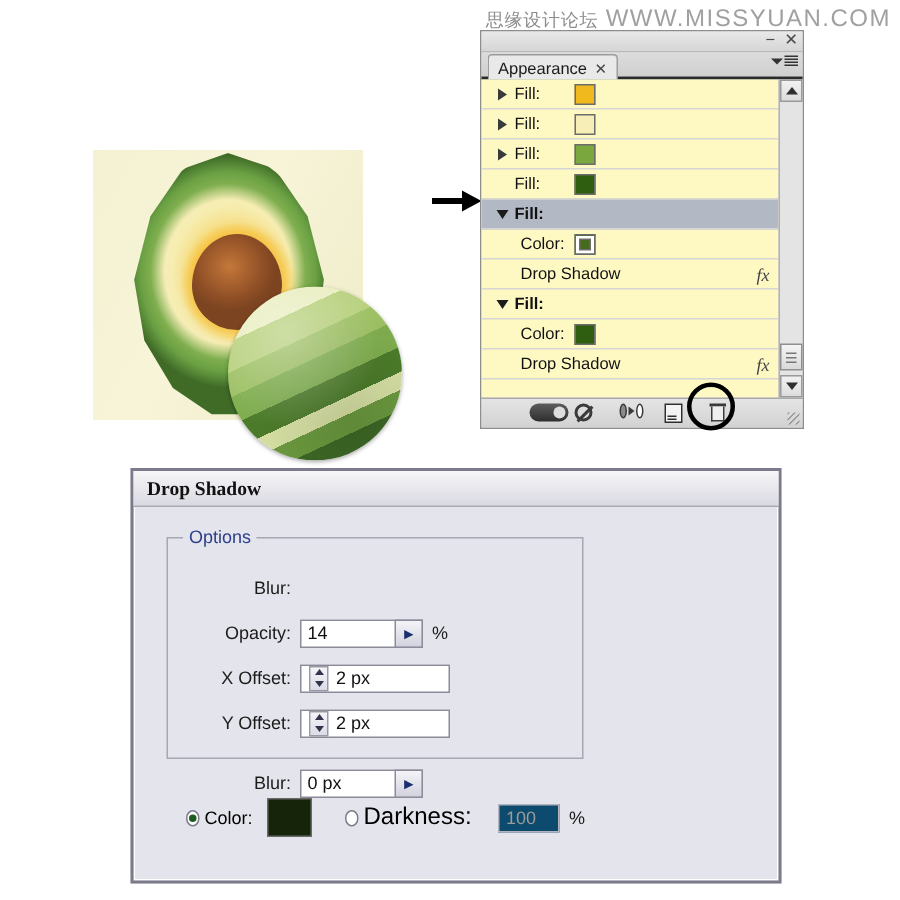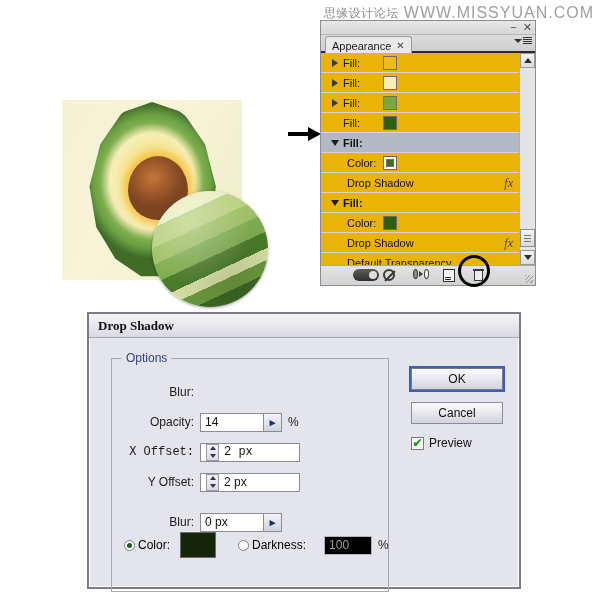--- a/index.html
+++ b/index.html
@@ -132,21 +132,21 @@
     display:flex; align-items:center; gap:1px; color:#333;
   }
   .panel-menu .tri{
     width:0;height:0;border-left:4px solid transparent;border-right:4px solid transparent;
     border-top:4px solid #333;
   }
   .panel-menu .lines{ display:flex; flex-direction:column; gap:1px; }
   .panel-menu .lines i{ display:block; width:9px; height:1px; background:#333; }
 
   .panel-body{ position:relative; height:212px; }
-  .rows{ position:absolute; left:0; top:0; right:16px; bottom:0; background:#eab308; }
+  .rows{ position:absolute; left:0; top:0; right:16px; bottom:0; background:#fef9c3; }
   .row{
     height:20px; display:flex; align-items:center;
     border-bottom:1px solid #d6d6d6;
     padding-left:8px; position:relative;
   }
   .row.sel{ background:#b3b9c4; }
   .row .disc{
     width:12px; margin-right:2px; display:flex; align-items:center; justify-content:center;
   }
   .tri-right{ width:0;height:0;border-top:4px solid transparent;border-bottom:4px solid transparent;border-left:6px solid #3a3a3a;}
@@ -225,42 +225,42 @@
     height:24px;
     background:linear-gradient(#f6f6f8,#d9d9e2);
     border-bottom:1px solid #a9a9b6;
     display:flex; align-items:center; padding-left:9px;
     font-size:13px; font-weight:bold; color:#111;
     font-family:"Liberation Serif", serif;
   }
   .dlg-body{ position:relative; height:251px; padding:12px; }
 
   .groupbox{
-    position:absolute; left:22px; top:20px; width:278px; height:234px;
+    position:absolute; left:22px; top:20px; width:278px; height:148px;
     border:1px solid #a6a6b4;
     background:transparent;
   }
   .groupbox > .gtitle{
     position:absolute; left:10px; top:-8px; background:#e4e4ec;
     padding:0 4px; font-size:12px; color:#2b3f8c;
   }
   .frow{
     position:absolute; left:0; width:278px; height:22px;
     display:flex; align-items:center;
   }
   .frow .flabel{
     width:88px; text-align:right; padding-right:6px;
     font-size:12px; color:#1b1b1b;
   }
   .inp{
     height:19px; background:#fff; border:1px solid #8b8b99;
     display:flex; align-items:center; font-size:12px; color:#111;
     padding:0 4px;
   }
-  .inp.gray{ background:#000000; color:#9b9b9b; border-color:#b4b4bf; }
+  .inp.gray{ background:#0c4a6e; color:#9b9b9b; border-color:#b4b4bf; }
   .combo{ width:82px; position:relative; padding-right:20px; }
   .combo .cbtn{
     position:absolute; right:-1px; top:-1px; width:19px; height:19px;
     background:linear-gradient(#f4f4f8,#d2d2de); border:1px solid #8b8b99;
     display:flex; align-items:center; justify-content:center;
   }
   .cbtn .cv{width:0;height:0;border-left:4px solid transparent;border-right:4px solid transparent;border-top:5px solid #1a2f6e;}
   .spin{
     width:13px; height:17px; margin-right:5px; margin-left:1px;
     display:flex; flex-direction:column;
@@ -403,23 +403,20 @@
           <span class="lbl b">Fill:</span>
         </div>
         <div class="row indent">
           <span class="lbl">Color:</span>
           <span class="sw" style="background: rgb(47, 94, 16);"></span>
         </div>
         <div class="row indent">
           <span class="lbl">Drop Shadow</span>
           <span class="fx">fx</span>
         </div>
-        <div class="row indent">
-          <span class="lbl">Default Transparency</span>
-        </div>
       </div>
 
     <div class="panel-scroll">
       <div class="sb-btn">
           <div class="sb-up"></div>
         </div>
       <div class="sb-thumb">
           <i></i>
         </div>
       <div class="sb-btn down">
@@ -474,21 +471,21 @@
 
       <div class="frow" style="top:52px;">
         <span class="flabel">Opacity:</span>
         <div class="inp" style="width:82px;position:relative;padding-right:20px;">
           <span>14</span>
           <span class="arrbtn">▸</span>
         </div>
         <span class="pct">%</span>
       </div>
 
-      <div class="frow" style="top:82px;font-family:Liberation Mono, monospace;">
+      <div class="frow" style="top:82px;">
         <span class="flabel">X Offset:</span>
         <div class="inp" style="width:100px;">
           <span class="spin">
               <i>
                 <span class="su"></span>
               </i>
               <i>
                 <span class="sd"></span>
               </i>
             </span>
@@ -517,31 +514,23 @@
           <span>0 px</span>
           <span class="arrbtn">▸</span>
         </div>
       </div>
 
       <div class="frow" style="top:172px;height:28px;padding-left:12px;">
         <span class="radio on"></span>
         <span style="font-size:12px;margin-right:10px;">Color:</span>
         <span class="colorsw" id="dlg-color-swatch" style="background: rgb(22, 36, 10);"></span>
         <span class="radio" style="margin-left:22px;"></span>
-        <span style="font-size:12px;margin-right:18px;">Darkness:</span>
+        <span style="font-size:16px;margin-right:18px;">Darkness:</span>
         <span class="inp gray" style="width:48px;justify-content:flex-start;">
           <span>100</span>
         </span>
         <span class="pct">%</span>
       </div>
     </div>
 
-    <div class="btnstack">
-      <div class="dbtn default">OK</div>
-      <div class="dbtn">Cancel</div>
-      <div class="chkrow">
-        <span class="chk">✔</span>
-        <span>Preview</span>
-      </div>
-    </div>
 
   </div>
 </div>
 
 </body></html>

